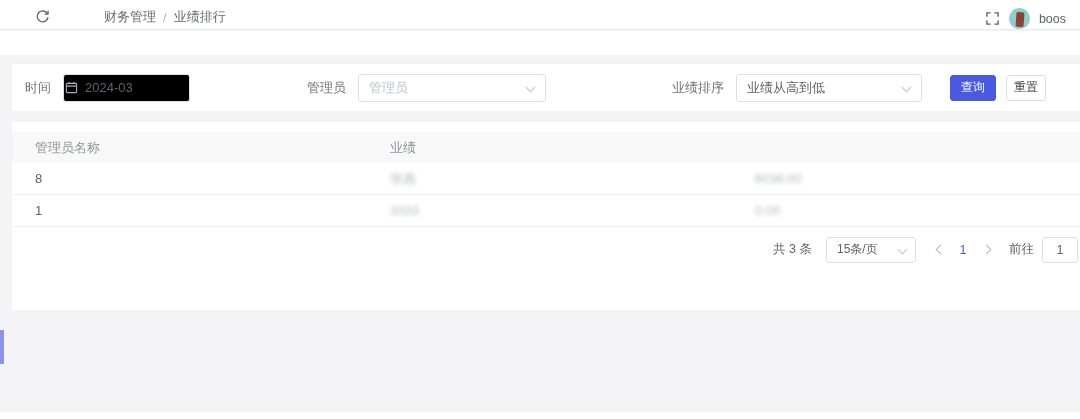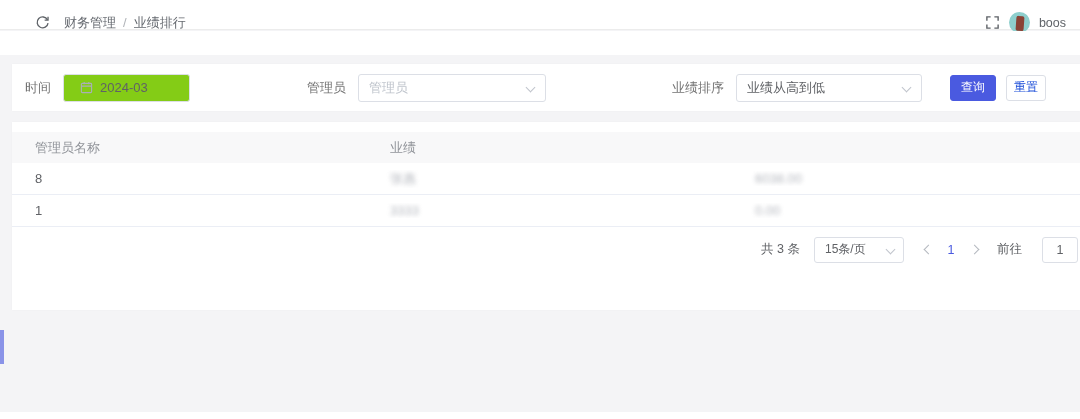--- a/index.html
+++ b/index.html
@@ -9,21 +9,21 @@
     background:#f4f4f6;
     color:#606266;
     position:relative;
     font-size:13px;
   }
 
   
   .navbar {
     position:absolute; top:0; left:0; right:0; height:30px;
     background:#fff; border-bottom:1px solid #ececec;
-    display:flex; align-items:center; padding:16px 14px 0 12px;
+    display:flex; align-items:flex-start; padding:8px 14px 0 12px;gap:40px;
   }
   .refresh-btn { margin-left:22px; width:16px; height:16px; cursor:pointer; display:flex; align-items:center; justify-content:center; }
   .breadcrumb { margin-left:14px; display:flex; align-items:center; gap:7px; color:#65696f; font-size:13px; }
   .breadcrumb .sep { color:#b0b3b8; }
   .navbar-right { margin-left:auto; display:flex; align-items:center; gap:9px; }
   .fullscreen-btn { width:15px; height:15px; cursor:pointer; }
   .avatar {
     width:21px; height:21px; border-radius:50%;
     background:#8ecfcd; position:relative; overflow:hidden; cursor:pointer;
   }
@@ -40,22 +40,22 @@
 
   
   .filter-card {
     position:absolute; top:64px; left:12px; right:0; height:47px;
     background:#fff; display:flex; align-items:center; padding-left:13px;
     box-shadow:0 0 2px rgba(0,0,0,0.03);
   }
   .f-label { font-size:13px; color:#737373; white-space:nowrap; }
   .date-input {
     margin-left:12px; width:127px; height:28px; border:1px solid #dcdfe6;
-    border-radius:3px; background:#84cc16; display:flex; align-items:center;
-    padding:0 16px; gap:7px; cursor:text;
+    border-radius:3px; background:#000000; display:flex; align-items:center;
+    padding:0 1px; gap:7px; cursor:text;
   }
   .date-input .val { font-size:13px; color:#606266; }
   .select-box {
     height:28px; border:1px solid #dcdfe6; border-radius:3px; background:#fff;
     display:flex; align-items:center; padding:0 10px; position:relative; cursor:pointer;
   }
   .select-box .caret {
     position:absolute; right:11px; top:9px;
     width:7px; height:7px;
     border-right:1.2px solid #c0c4cc; border-bottom:1.2px solid #c0c4cc;
@@ -65,21 +65,21 @@
   .sel-admin .sel-text { color:#bfc4cc; font-size:13px; }
   .sel-sort { margin-left:12px; width:186px; }
   .sel-sort .sel-text { color:#606266; font-size:13px; }
   .lbl-admin { margin-left:117px; }
   .lbl-sort { margin-left:126px; }
   .btn {
     height:26px; border-radius:3px; font-size:12px; display:flex;
     align-items:center; justify-content:center; cursor:pointer; white-space:nowrap;
   }
   .btn-primary { margin-left:28px; width:46px; background:#4a5ae0; color:#fff; border:1px solid #4a5ae0; }
-  .btn-plain { margin-left:10px; width:40px; background:#fff; color:#1d4ed8; border:1px solid #dcdfe6; }
+  .btn-plain { margin-left:10px; width:40px; background:#fff; color:#404040; border:1px solid #dcdfe6; }
 
   
   .table-card {
     position:absolute; top:122px; left:12px; right:0; height:188px;
     background:#fff; box-shadow:0 0 2px rgba(0,0,0,0.03);
     padding-top:10px;
   }
   .t-row { display:grid; grid-template-columns:355px 365px 1fr; align-items:center; }
   .t-head { height:31px; background:#f8f8f9; color:#909399; font-size:13px; }
   .t-cell { padding-left:23px; font-size:13px; overflow:hidden; white-space:nowrap; }
@@ -95,21 +95,21 @@
   .pg-size { width:90px; height:26px; justify-content:flex-start; padding:0 18px 0 10px; font-size:12px; }
   .pg-size .caret { top:8px; right:9px; }
   .pg-arrow { width:22px; display:flex; justify-content:center; align-items:center; cursor:pointer; }
   .pg-arrow .chev {
     width:7px; height:7px; border-left:1.3px solid #b4b8bf; border-bottom:1.3px solid #b4b8bf;
   }
   .chev-left { transform:rotate(45deg); }
   .chev-right { transform:rotate(-135deg); }
   .pg-prev { margin-left:13px; }
   .pg-page { width:24px; text-align:center; color:#4a5ae0; cursor:pointer; font-size:12.5px; }
-  .pg-goto-label { margin-left:12px; margin-right:20px; }
+  .pg-goto-label { margin-left:12px; margin-right:8px; }
   .pg-goto-input {
     width:36px; height:26px; border:1px solid #dcdfe6; border-radius:3px;
     text-align:center; font-size:12.5px; color:#606266; outline:none;
     font-family:inherit;
   }
 
   
   .left-accent {
     position:absolute; left:0; top:330px; width:4px; height:34px;
     background:#8a93e8;

